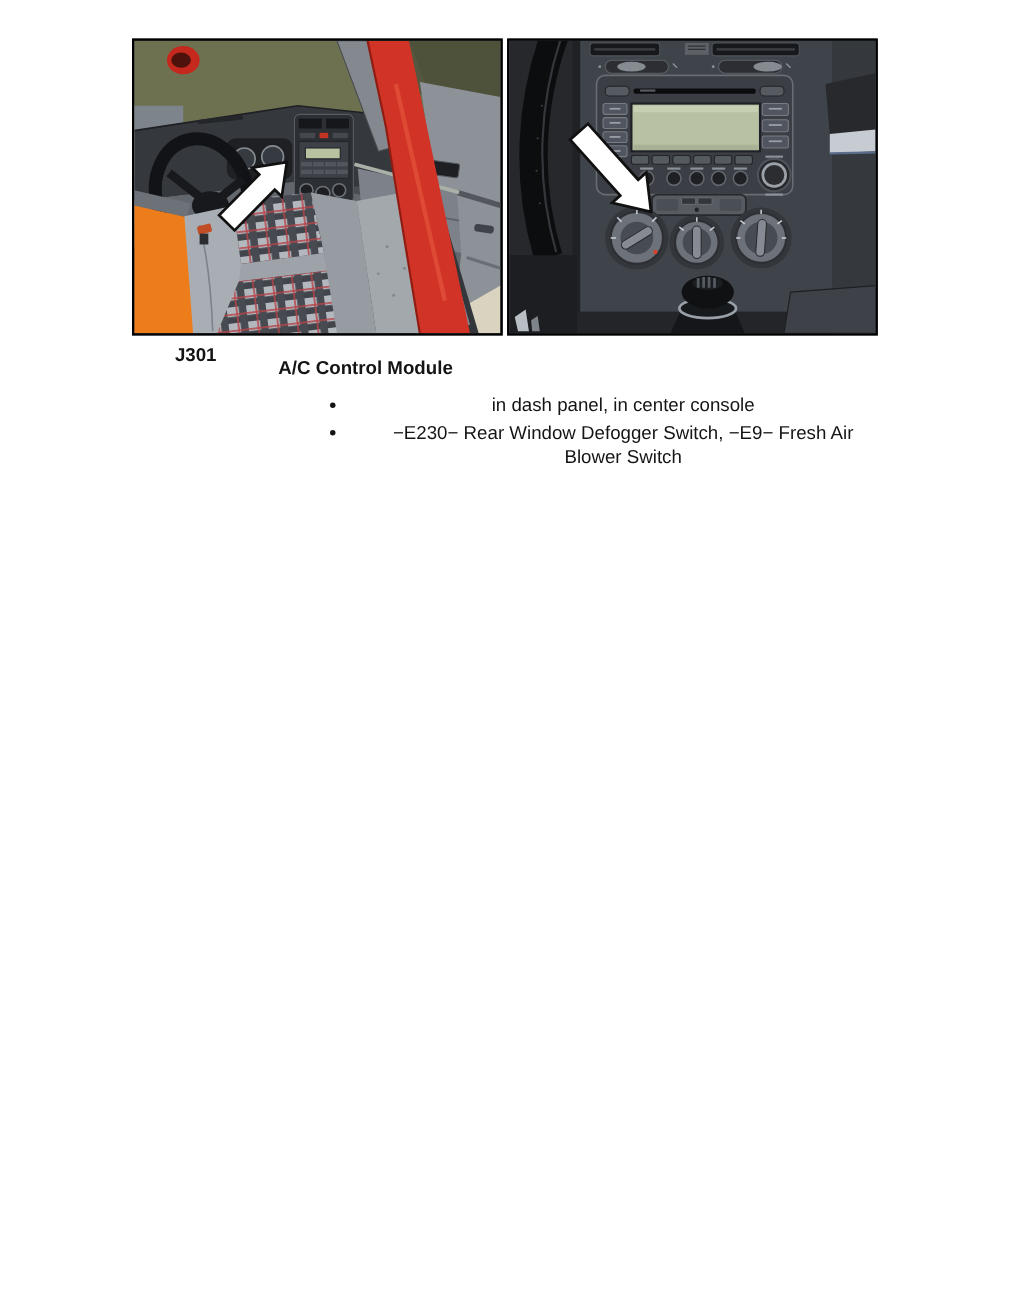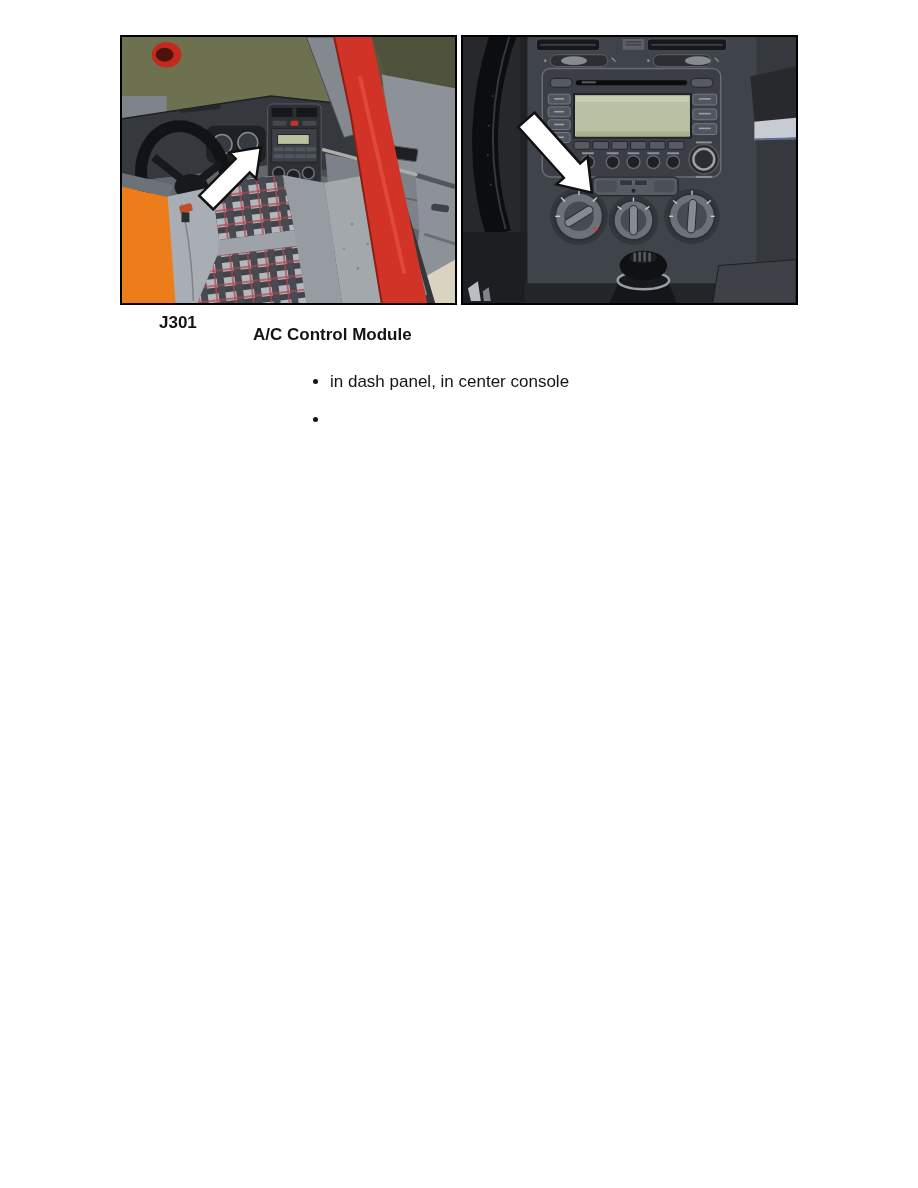--- a/index.html
+++ b/index.html
@@ -29,21 +29,21 @@
     position:absolute;left:253px;top:12px;
     font-size:17px;font-weight:bold;white-space:pre;
   }
   ul.bullet-list{
     position:absolute;left:288px;top:355px;
     margin:0;padding:0 0 0 26px;
     width:505px;
     font-size:17px;line-height:22px;
     list-style:disc outside;
   }
-  ul.bullet-list li{margin:16px;padding:0;}
+  ul.bullet-list li{margin:3px;padding:0;text-align:center;}
   .line{display:block;white-space:pre;}
 </style>
 </head>
 <body>
 
 <div class="figures-row">
 
   <figure class="photo">
     <svg viewBox="0 0 336 270" preserveAspectRatio="none">
       <defs>
@@ -338,14 +338,16 @@
 <div class="component-heading">
   <span class="component-id">J301</span>
   <span class="component-title">A/C Control Module</span>
 </div>
 
 <ul class="bullet-list">
   <li>
     <span class="line">in dash panel, in center console</span>
   </li>
   <li>
+    <span class="line">−E230− Rear Window Defogger Switch, −E9− Fresh Air</span>
+    <span class="line">Blower Switch</span>
   </li>
 </ul>
 
 </body></html>

